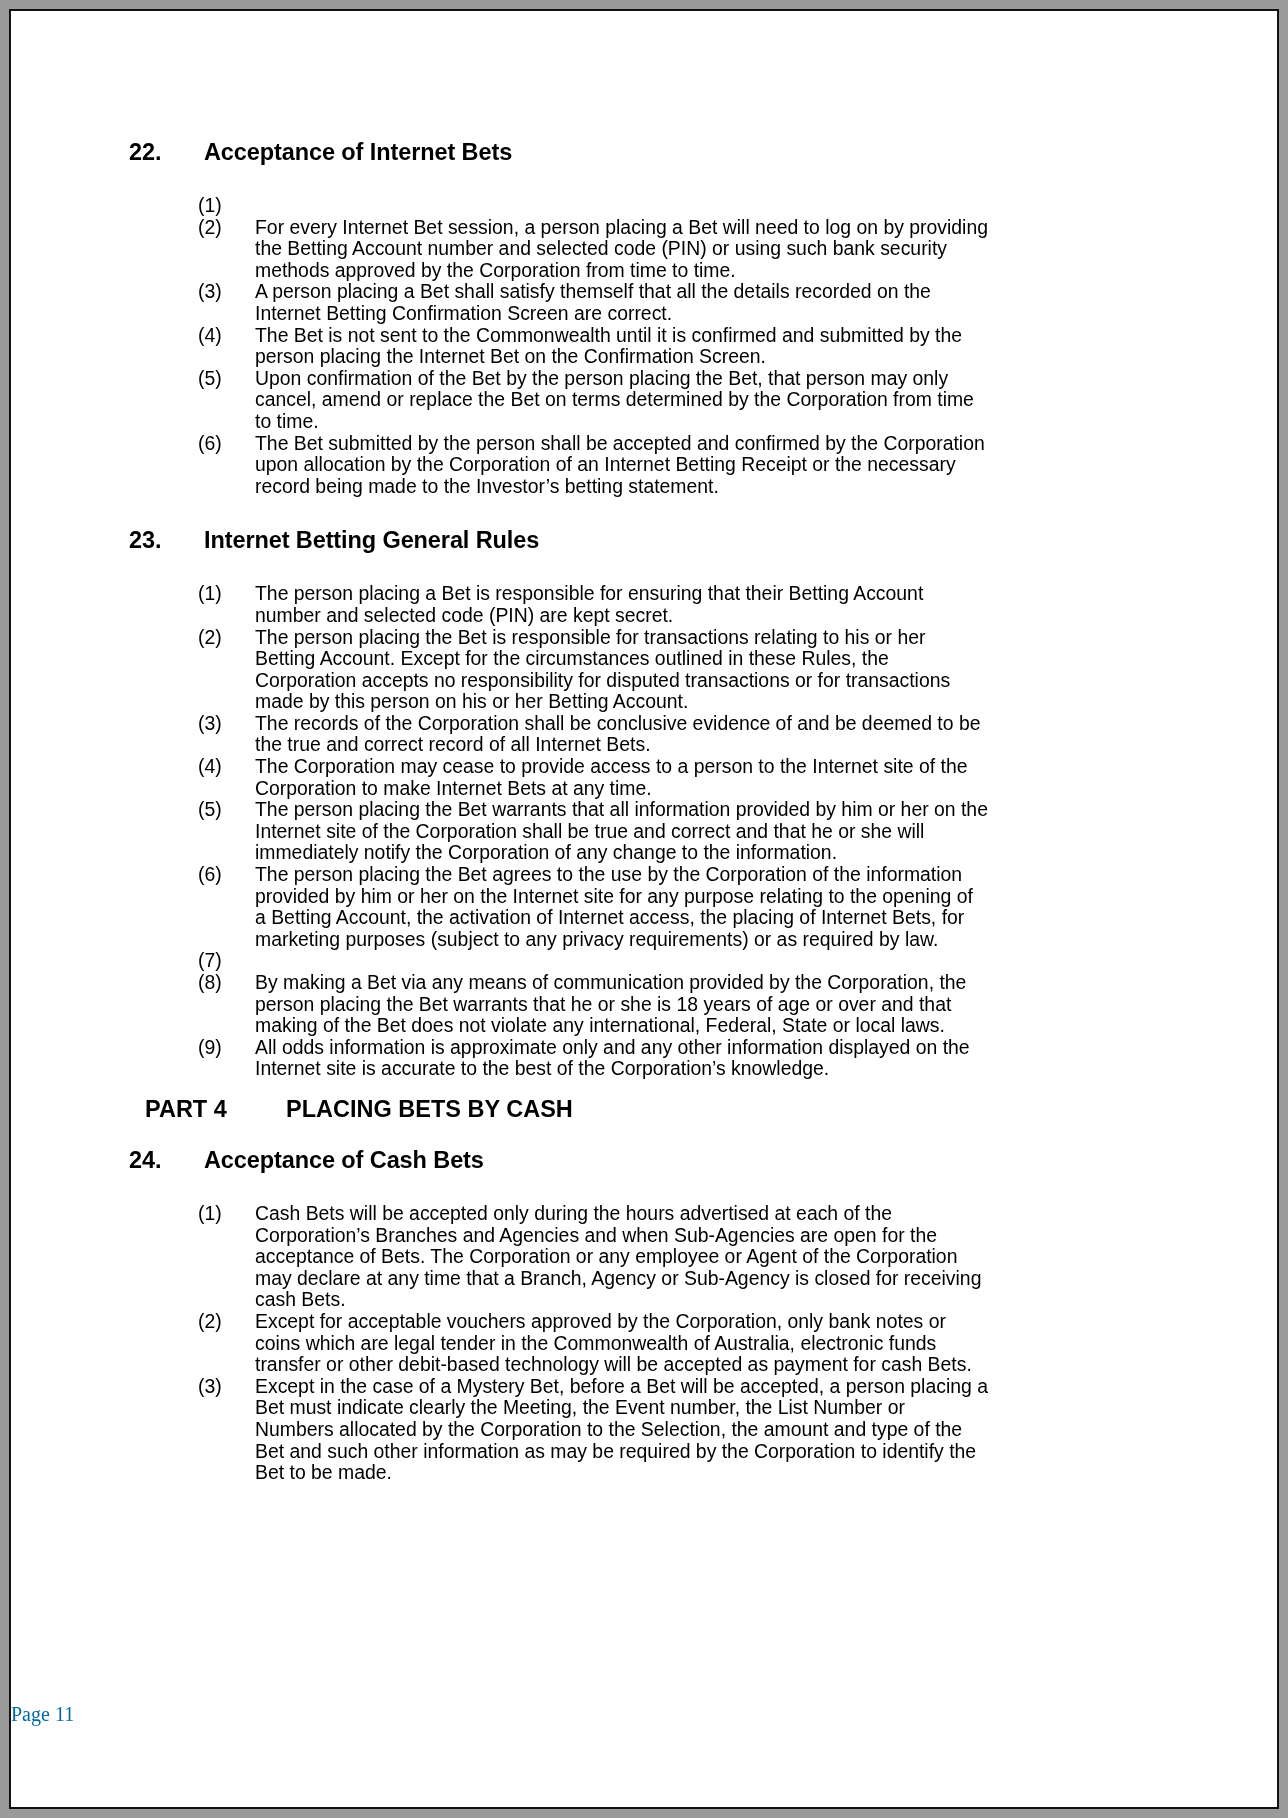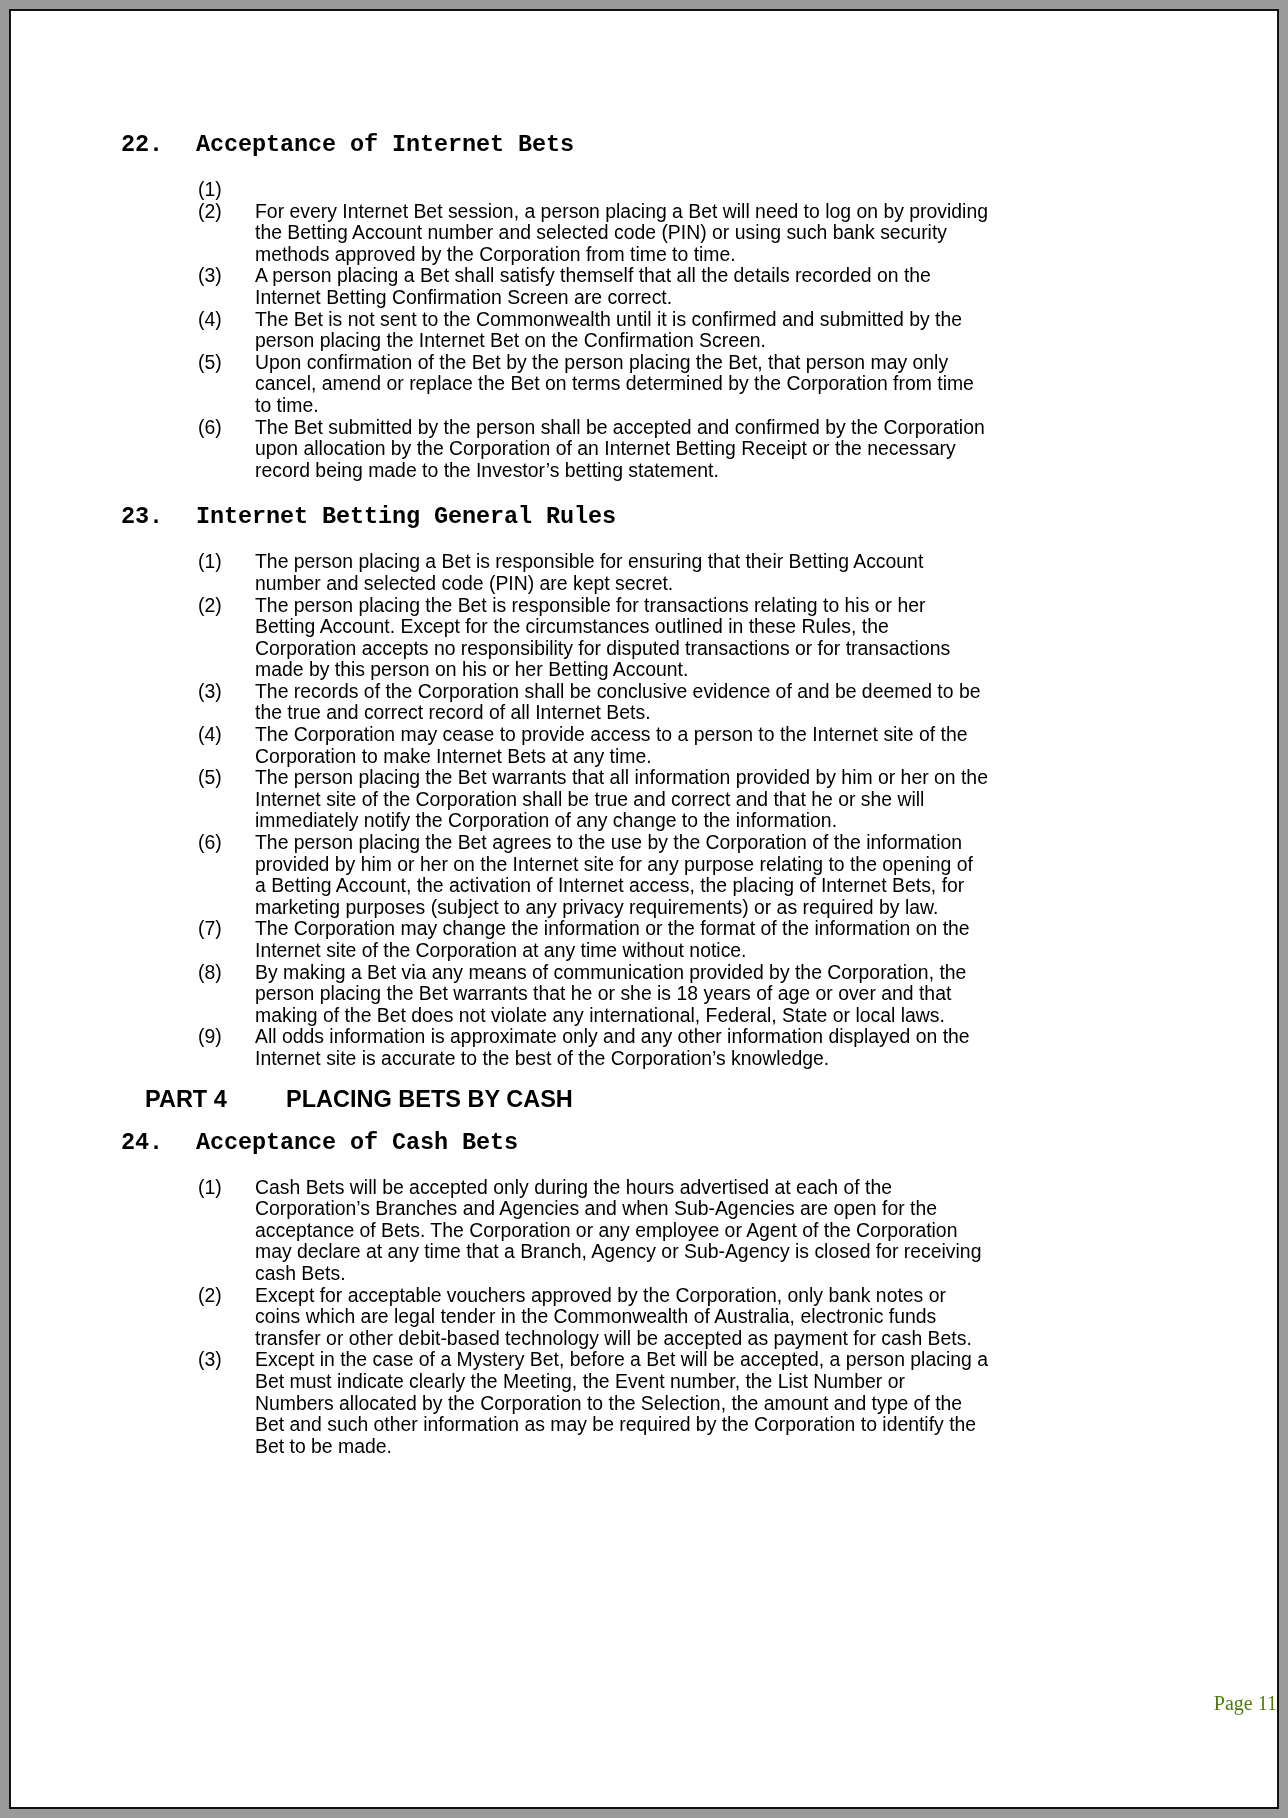--- a/index.html
+++ b/index.html
@@ -36,22 +36,21 @@
   }
 
   
   .sec-head {
     display: flex;
     align-items: flex-end;
     font-weight: bold;
     font-size: 23.5px;
     color: #000;
     letter-spacing: -0.1px;
-    margin: 0;
-    font-family: Liberation Mono, monospace;
+    margin: 8px;
   }
   .sec-head .sec-num {
     width: 75px;
     flex: 0 0 75px;
   }
   .sec-head .sec-title {
     flex: 1;
   }
 
   
@@ -96,25 +95,25 @@
 
   .gap-after-head { height: 21px; }
   .gap-before-head { height: 22px; }
   .gap-part { height: 16px; }
 
   
   .page-footer {
     position: absolute;
     left: 0;
     right: 0;
-    bottom: 92px;
-    text-align: right;
+    bottom: 81px;
+    text-align: left;
     font-family: "Liberation Serif", serif;
     font-size: 20px;
-    color: #4d7c0f;
+    color: #0369a1;
   }
 </style>
 </head>
 <body>
 
 <div class="page-canvas">
   <div class="page-sheet">
     <div class="page-inner">
 
       <div class="sec-head">
@@ -175,21 +174,20 @@
         <li class="clause">
           <span class="cl-num">(5)</span>
           <span class="cl-text">The person placing the Bet warrants that all information provided by him or her on the Internet site of the Corporation shall be true and correct and that he or she will immediately notify the Corporation of any change to the information.</span>
         </li>
         <li class="clause">
           <span class="cl-num">(6)</span>
           <span class="cl-text">The person placing the Bet agrees to the use by the Corporation of the information provided by him or her on the Internet site for any purpose relating to the opening of a Betting Account, the activation of Internet access, the placing of Internet Bets, for marketing purposes (subject to any privacy requirements) or as required by law.</span>
         </li>
         <li class="clause">
           <span class="cl-num">(7)</span>
-          <span class="cl-text">The Corporation may change the information or the format of the information on the Internet site of the Corporation at any time without notice.</span>
         </li>
         <li class="clause">
           <span class="cl-num">(8)</span>
           <span class="cl-text">By making a Bet via any means of communication provided by the Corporation, the person placing the Bet warrants that he or she is 18 years of age or over and that making of the Bet does not violate any international, Federal, State or local laws.</span>
         </li>
         <li class="clause">
           <span class="cl-num">(9)</span>
           <span class="cl-text">All odds information is approximate only and any other information displayed on the Internet site is accurate to the best of the Corporation’s knowledge.</span>
         </li>
       </ul>

